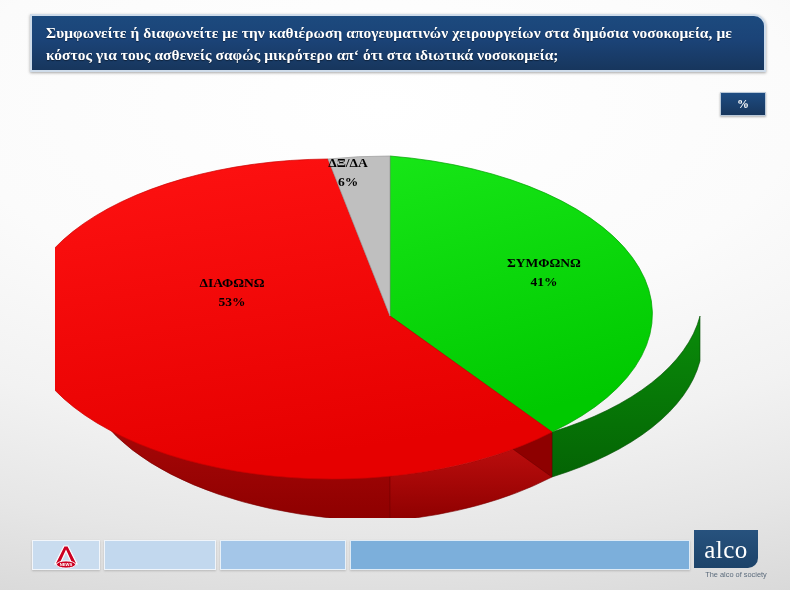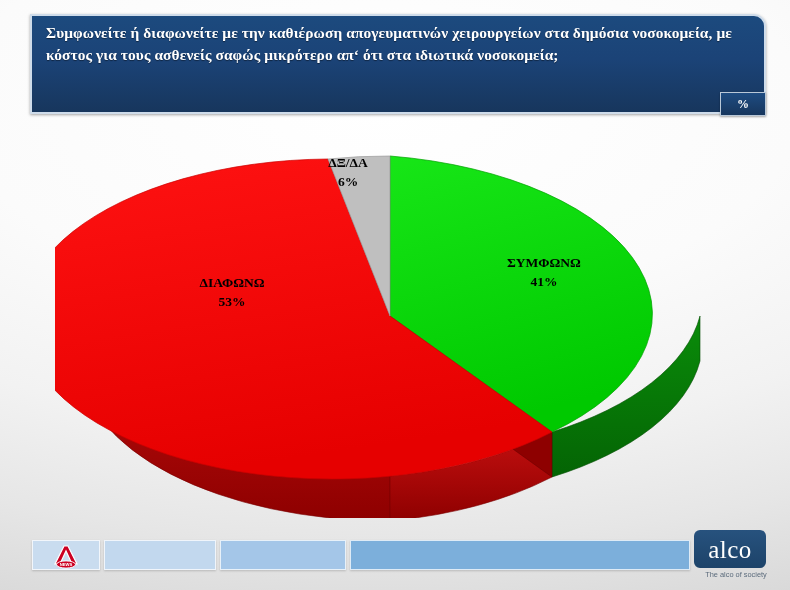--- a/index.html
+++ b/index.html
@@ -12,21 +12,21 @@
     position:relative;
     width:790px; height:590px;
     background:
       radial-gradient(ellipse 140% 90% at 48% 18%, #ffffff 0%, #fbfbfb 38%, #f2f2f2 62%, #e6e6e6 82%, #d8d8d8 100%);
   }
 
   
   #title-bar {
     position:absolute;
     left:30px; top:14px;
-    width:736px; height:100px;
+    width:736px; height:58px;
     background:linear-gradient(180deg,#1c4a7e 0%, #1b4377 45%, #17365d 100%);
     border:2px solid #cfdcea;
     border-top-right-radius:12px;
     box-shadow:0 1px 3px rgba(0,0,0,0.35);
     padding:6px 12px 4px 14px;
   }
   #title-text {
     color:#ffffff;
     font-family:"Liberation Serif", serif;
     font-size:15.4px;
@@ -87,24 +87,24 @@
   #fbar-2     { left:104px; width:112px; background:#c2d8ee; }
   #fbar-3     { left:220px; width:126px; background:#a4c6e8; }
   #fbar-4     { left:350px; width:340px; background:#7cafdb; }
 
   #anews-logo {
     position:absolute; left:46px; top:16px;
     width:40px; height:25px;
   }
   #alco-box {
     position:absolute; left:694px; top:530px;
-    width:72px; height:38px;
+    width:64px; height:38px;
     background:linear-gradient(180deg,#27527e 0%, #1d4369 100%);
     border-bottom-right-radius:10px;
-    display:flex; align-items:center; justify-content:center;border-radius:6px;
+    display:flex; align-items:center; justify-content:center;
   }
   #alco-text {
     color:#ffffff;
     font-family:"Liberation Serif", serif;
     font-size:25px;
     line-height:1;
     letter-spacing:0.5px;
   }
   #alco-tag {
     position:absolute; left:694px; top:570px;

